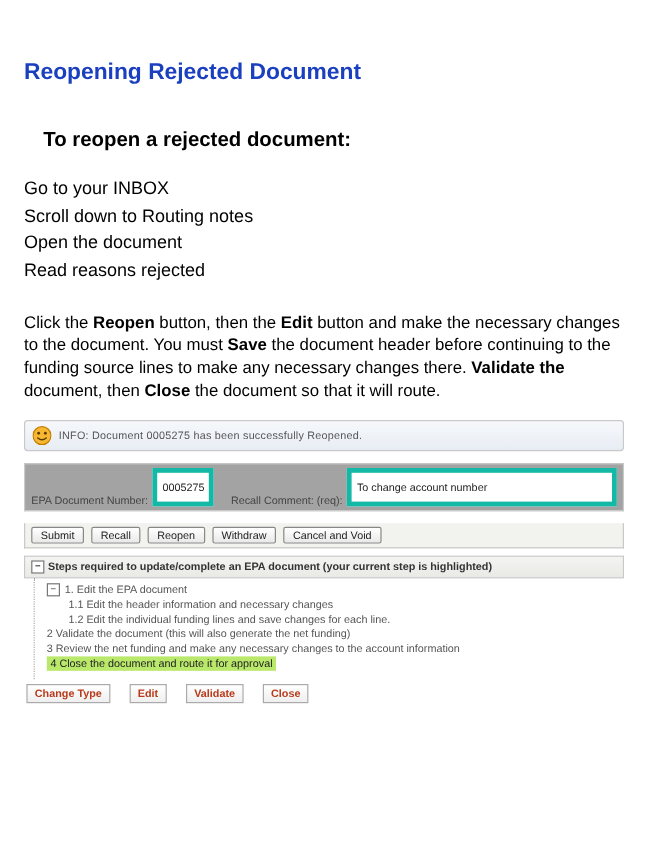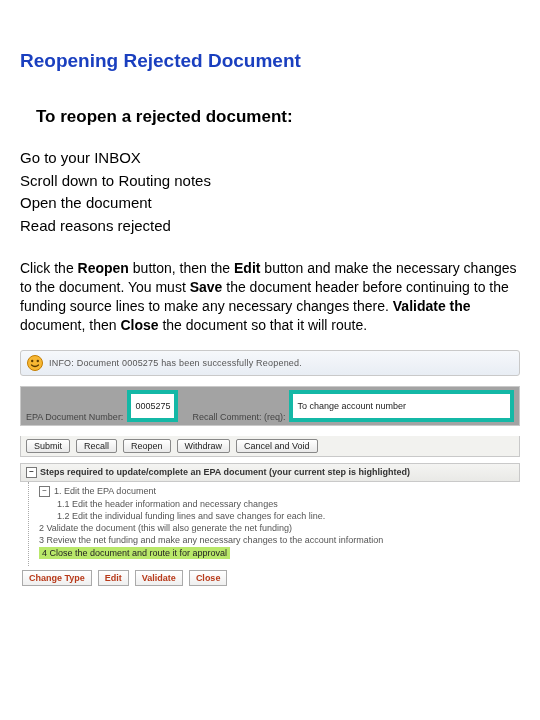--- a/index.html
+++ b/index.html
@@ -155,21 +155,21 @@
     margin-left: 22px;
     align-items: center;
   }
   .highlight {
     background: #b9e86a;
     color: #222;
     padding: 1px 3px;
   }
   .bottom-buttons {
     display: flex;
-    gap: 6px;
+    gap: 16px;
     padding: 4px 0 0 2px;
   }
   .bottom-btn {
     display: inline-block;
     border: 1px solid #aaa;
     background: linear-gradient(#ffffff, #efefef);
     padding: 2px 6px;
     font-size: 9px;
     color: #b83a1a;
     font-weight: bold;

